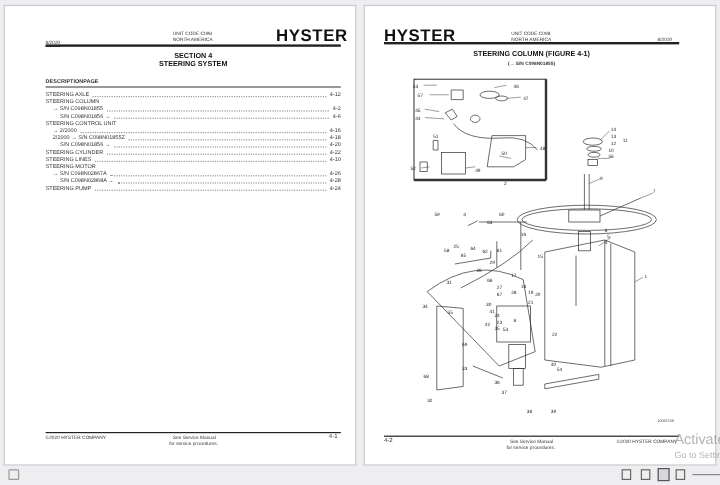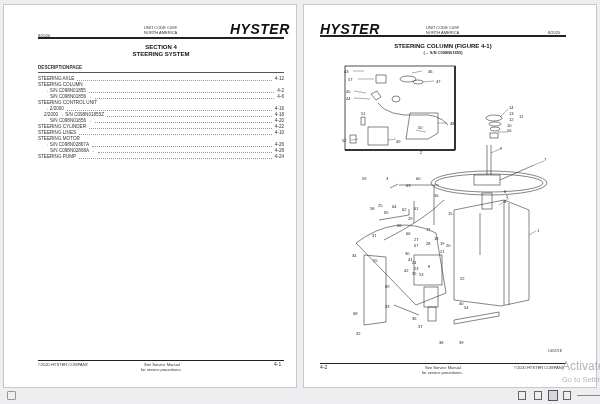--- a/index.html
+++ b/index.html
@@ -2,21 +2,21 @@
 <html><head>
 <meta charset="utf-8">
 <style>
   html,body{margin:0;padding:0;}
   body{width:600px;height:404px;background:#eeeef0;position:relative;overflow:hidden;font-family:"Liberation Sans",sans-serif;color:#222;}
   .page{position:absolute;top:4px;background:#fff;border:1px solid #c8c8cc;box-sizing:border-box;height:384px;}
   #left-page{left:3px;width:294px;}
   #right-page{left:303px;width:294px;}
   .abs{position:absolute;}
   .tiny{font-size:4px;line-height:5px;color:#333;white-space:nowrap;}
-  .hyster{font-family:"Liberation Sans",sans-serif;font-weight:bold;font-style:italic;font-size:14px;letter-spacing:0.5px;color:#111;}
+  .hyster{font-family:"Liberation Sans",sans-serif;font-weight:bold;font-size:14px;letter-spacing:0.5px;color:#111;}
   .hdrline{position:absolute;height:1.5px;background:#222;}
   .sec-title{font-weight:bold;font-size:6px;text-align:center;line-height:8px;color:#111;}
   .toc-row{position:absolute;left:34px;width:246px;height:6px;font-size:4.6px;line-height:6px;color:#333;display:flex;align-items:flex-end;}
   .toc-row .d{white-space:nowrap;}
   .toc-row .dots{flex:1;border-bottom:1px dotted #999;margin:0 3px 1.5px 3px;height:0;}
   .toc-row .p{white-space:nowrap;}
   .toc-row.sub .d{padding-left:6px;}
   .toc-row.sub2 .d{padding-left:12px;}
   .statusbar{position:absolute;left:0;top:388px;width:600px;height:16px;}
   .tool-icon{position:absolute;width:8px;height:9px;border:1px solid #666;box-sizing:border-box;}

